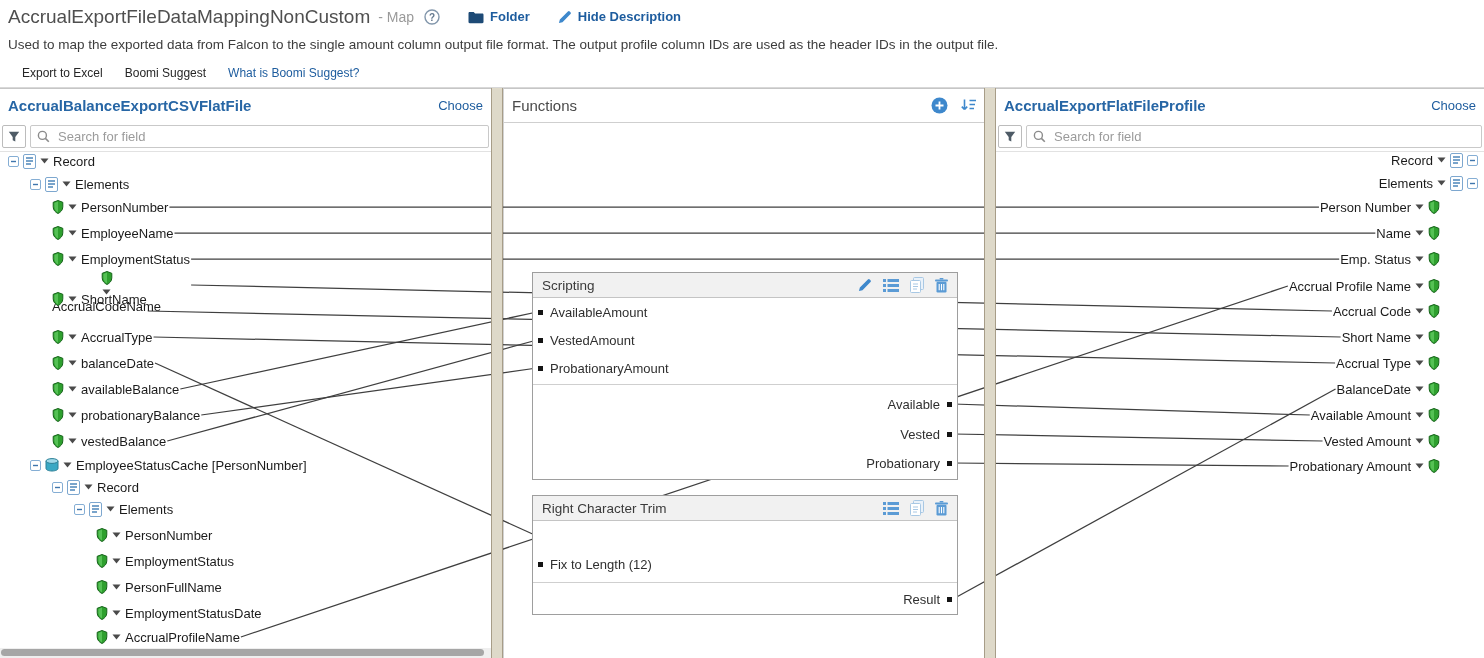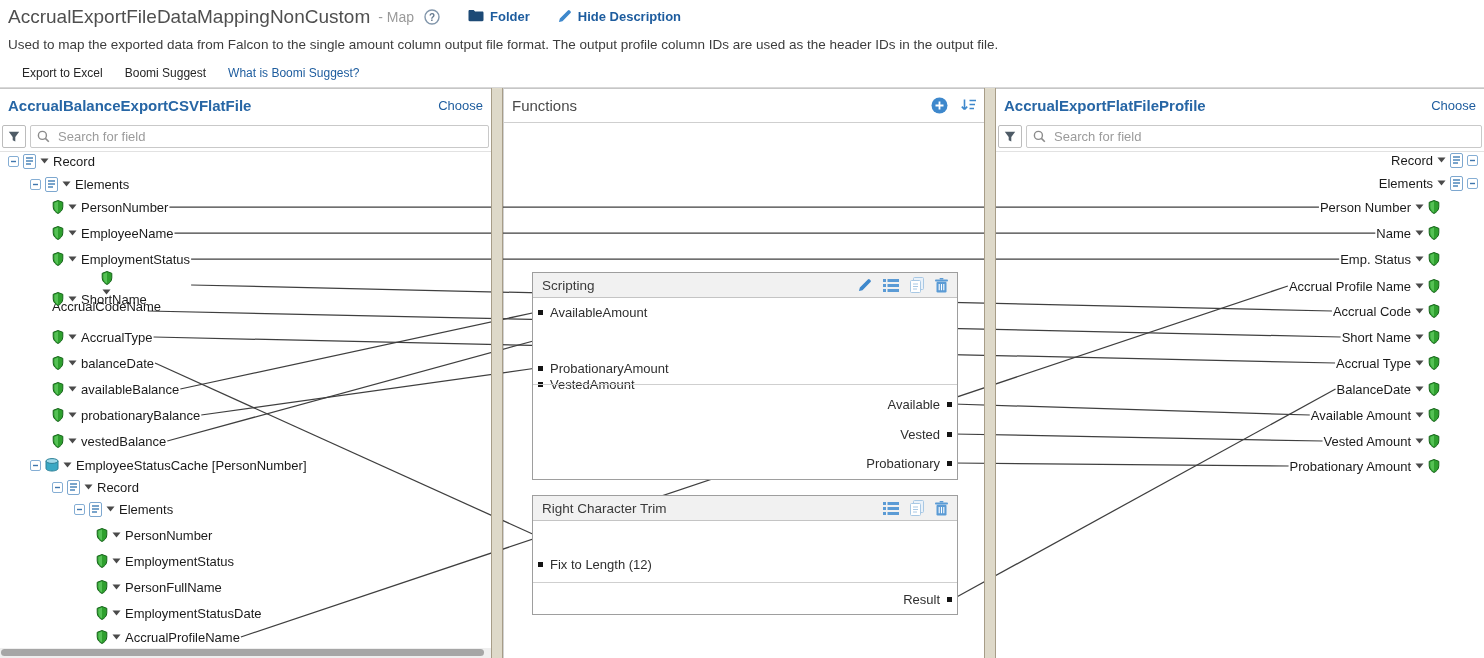--- a/index.html
+++ b/index.html
@@ -4,21 +4,21 @@
 <style>
   html,body{margin:0;padding:0;background:#fff;}
   #stage{position:relative;width:1484px;height:658px;background:#fff;overflow:hidden;
          font-family:"Liberation Sans",sans-serif;}
   
   .topbar{position:absolute;left:0;top:0;right:0;height:33px;display:flex;align-items:center;
           padding:0 8px;gap:8px;z-index:8;}
   .title{font-size:19px;color:#4f4f4f;}
   .subtitle{font-size:14px;color:#9a9a9a;}
   .helpic{display:inline-flex;margin-left:2px;}
-  .hlink{display:inline-flex;align-items:flex-start;gap:6px;font-size:13px;font-weight:700;
+  .hlink{display:inline-flex;align-items:flex-end;gap:6px;font-size:13px;font-weight:700;
          color:#1d5c9e;margin-left:20px;cursor:pointer;}
   .desc{position:absolute;top:37px;left:8px;right:8px;font-size:13.5px;color:#3d3d3d;z-index:8;}
   .toolbar{position:absolute;top:58px;left:0;right:0;height:29px;display:flex;align-items:center;
            padding:0 22px;gap:22px;border-bottom:1px solid #d8d8d8;font-size:12px;color:#262626;z-index:8;}
   .toolbar span{cursor:pointer;}
   .toolbar .blue{color:#1d5c9e;}
   
   .panel{position:absolute;top:88px;bottom:0;background:#fff;border-top:1px solid #c6c6c6;z-index:1;}
   #panel-left{left:0;width:491px;}
   #panel-functions{left:503px;width:481px;border-left:1px solid #d2d2d2;border-right:1px solid #d2d2d2;}
@@ -745,21 +745,21 @@
                 <path d="M4.2 6v6.3M6.5 6v6.3M8.8 6v6.3" stroke="#fff" stroke-width="1.1"></path>
               </svg>
             </span>
           </span>
         </span>
       </div>
       <div class="iorow in" style="top: 30px;">
         <span class="sq"></span>
         <span>AvailableAmount</span>
       </div>
-      <div class="iorow in" style="top: 58px; margin-top: 44px;">
+      <div class="iorow in" style="top: 58px;">
         <span class="sq"></span>
         <span>VestedAmount</span>
       </div>
       <div class="iorow in" style="top: 86px;">
         <span class="sq"></span>
         <span>ProbationaryAmount</span>
       </div>
       <div class="iorow out" style="top: 122px;">
         <span class="sq"></span>
         <span>Available</span>

